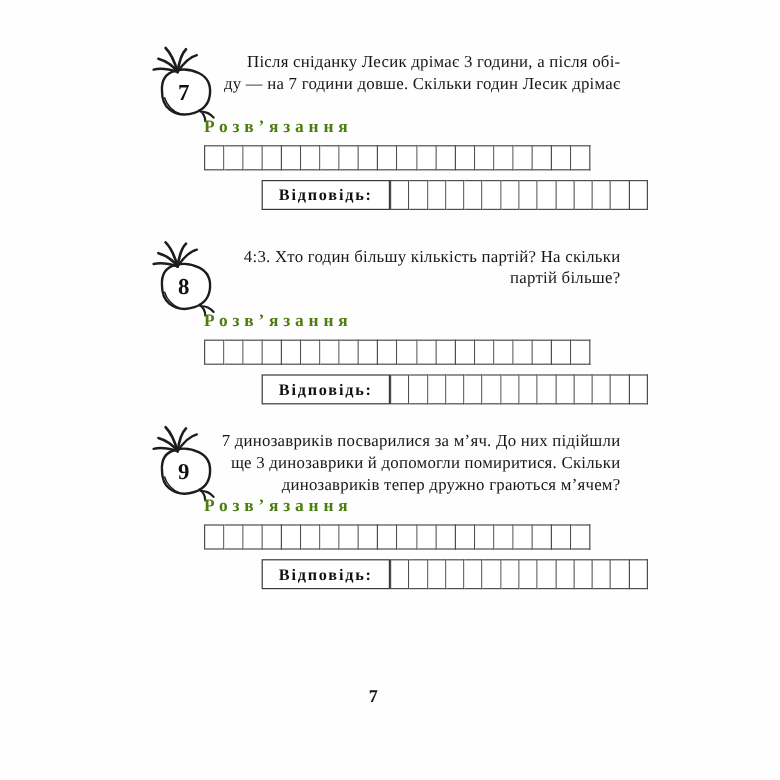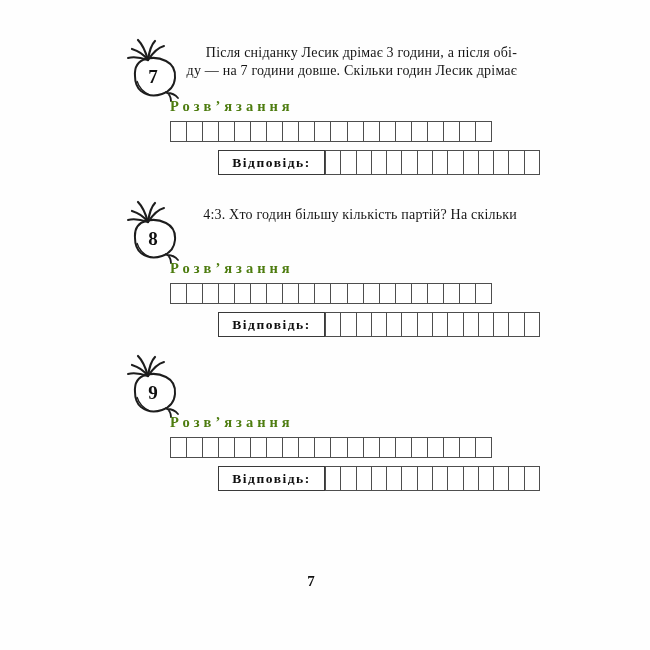--- a/index.html
+++ b/index.html
@@ -156,20 +156,21 @@
       <path d="M25 25 Q19 17 9 14" fill="none" stroke="#1d1d1d" stroke-width="2.2" stroke-linecap="round"></path>
       <path d="M25 25 Q21 11 15 5" fill="none" stroke="#1d1d1d" stroke-width="2.2" stroke-linecap="round"></path>
       <path d="M25 25 Q27 11 32 6" fill="none" stroke="#1d1d1d" stroke-width="2.2" stroke-linecap="round"></path>
       <path d="M25 25 Q33 13 41 11" fill="none" stroke="#1d1d1d" stroke-width="2" stroke-linecap="round"></path>
       <path d="M25 25 Q13 21 5 23" fill="none" stroke="#1d1d1d" stroke-width="2" stroke-linecap="round"></path>
       <path d="M43 57 q5 3 5 9 M44 58 q7 0 11 5" fill="none" stroke="#1d1d1d" stroke-width="1.8" stroke-linecap="round"></path>
       <text class="badge-num" x="30" y="48">8</text>
     </svg>
     <div class="ptext">
       <div class="line">4:3. Хто годин більшу кількість партій? На скільки</div>
+      <div class="line">партій більше?</div>
     </div>
     <div class="solhead">Розв’язання</div>
     <div class="cells-row">
         <div class="cell"></div>
         <div class="cell"></div>
         <div class="cell"></div>
         <div class="cell"></div>
         <div class="cell"></div>
         <div class="cell"></div>
         <div class="cell"></div>
@@ -213,20 +214,25 @@
       <path d="M12 41 Q11 27 23 24 Q33 21 43 26 Q53 31 52 43 Q51 55 39 59 Q27 63 18 56 Q12 51 12 41 Z" fill="#ffffff" stroke="#1d1d1d" stroke-width="2" stroke-linejoin="round"></path>
       <path d="M14 46 Q17 56 27 60" fill="none" stroke="#1d1d1d" stroke-width="1.3"></path>
       <path d="M25 25 Q19 17 9 14" fill="none" stroke="#1d1d1d" stroke-width="2.2" stroke-linecap="round"></path>
       <path d="M25 25 Q21 11 15 5" fill="none" stroke="#1d1d1d" stroke-width="2.2" stroke-linecap="round"></path>
       <path d="M25 25 Q27 11 32 6" fill="none" stroke="#1d1d1d" stroke-width="2.2" stroke-linecap="round"></path>
       <path d="M25 25 Q33 13 41 11" fill="none" stroke="#1d1d1d" stroke-width="2" stroke-linecap="round"></path>
       <path d="M25 25 Q13 21 5 23" fill="none" stroke="#1d1d1d" stroke-width="2" stroke-linecap="round"></path>
       <path d="M43 57 q5 3 5 9 M44 58 q7 0 11 5" fill="none" stroke="#1d1d1d" stroke-width="1.8" stroke-linecap="round"></path>
       <text class="badge-num" x="30" y="48">9</text>
     </svg>
+    <div class="ptext">
+      <div class="line">7 динозавриків посварилися за м’яч. До них підійшли</div>
+      <div class="line">ще 3 динозаврики й допомогли помиритися. Скільки</div>
+      <div class="line">динозавриків тепер дружно граються м’ячем?</div>
+    </div>
     <div class="solhead">Розв’язання</div>
     <div class="cells-row">
         <div class="cell"></div>
         <div class="cell"></div>
         <div class="cell"></div>
         <div class="cell"></div>
         <div class="cell"></div>
         <div class="cell"></div>
         <div class="cell"></div>
         <div class="cell"></div>

